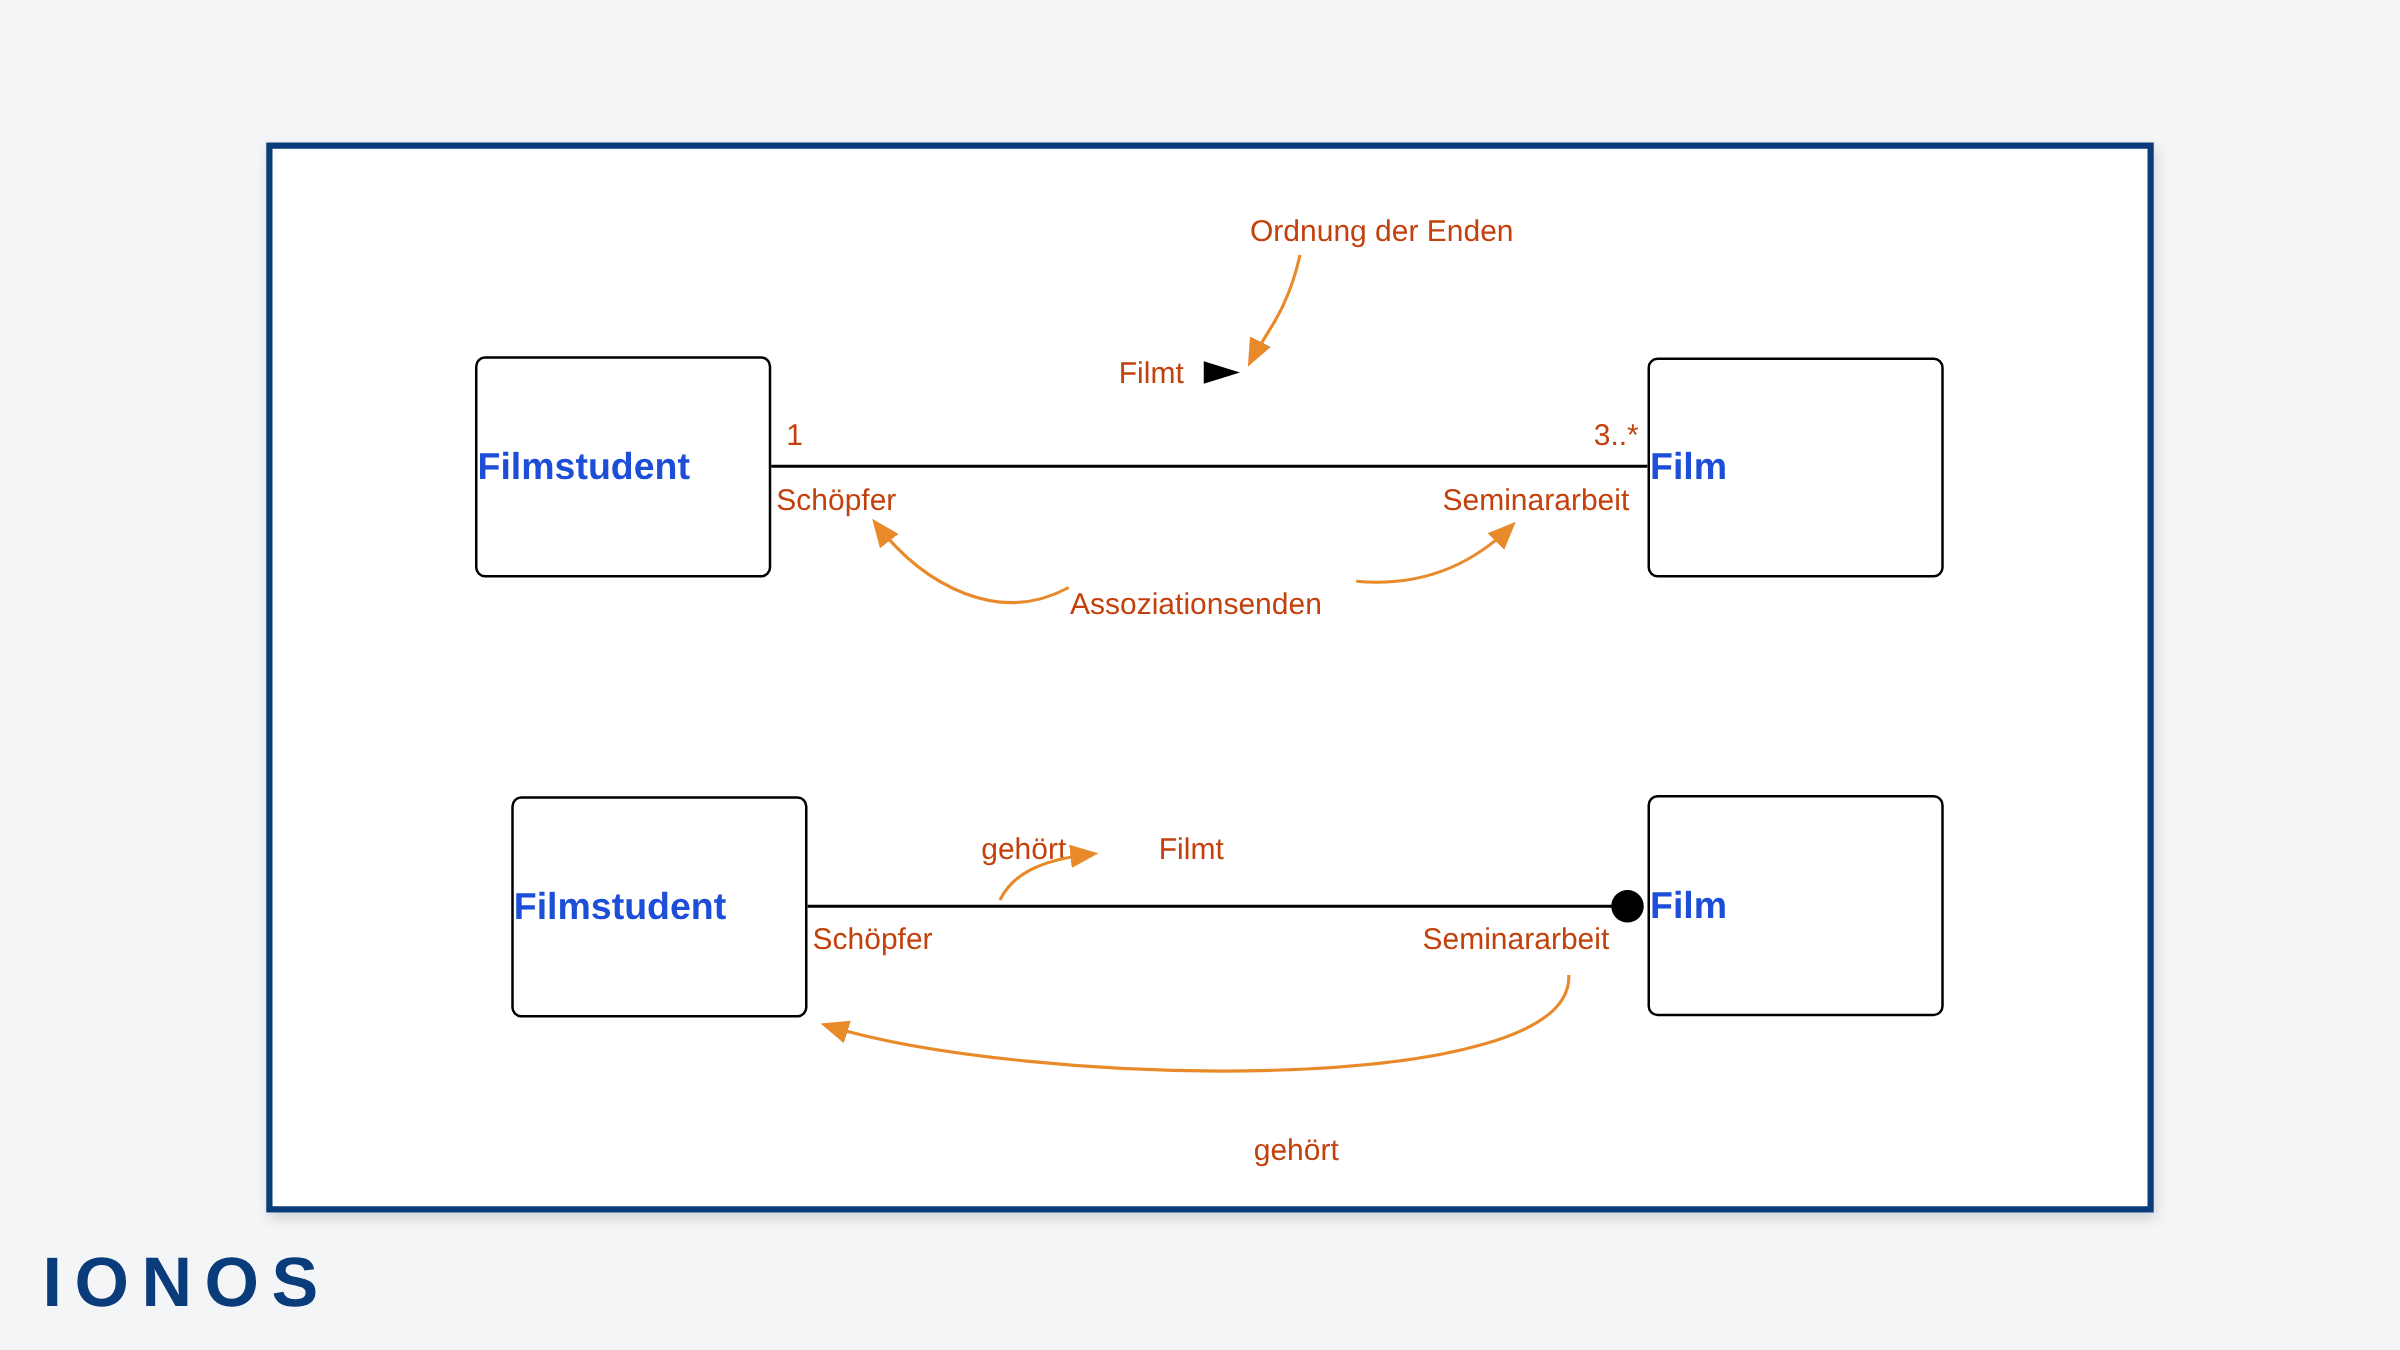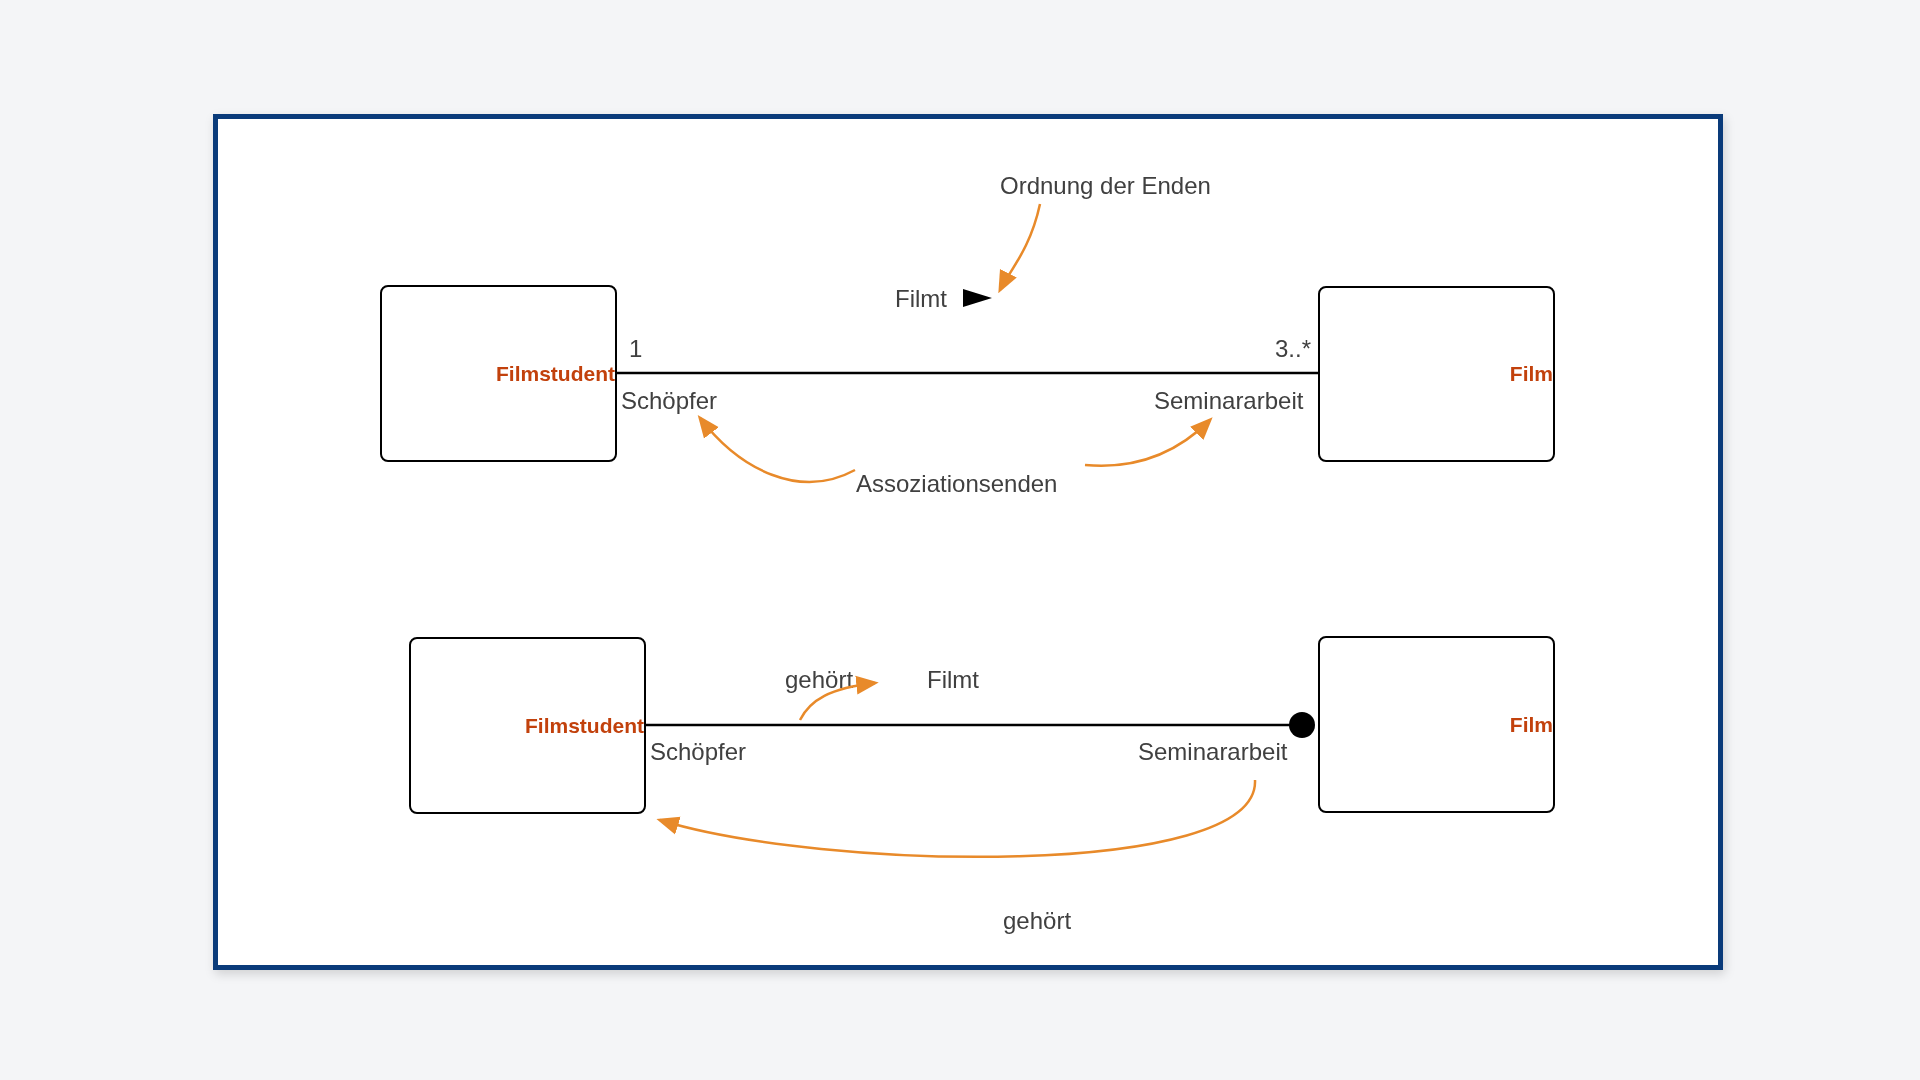--- a/index.html
+++ b/index.html
@@ -28,30 +28,30 @@
     box-sizing: border-box;
   }
   
   .uml-box {
     position: absolute;
     background: #ffffff;
     border: 2.5px solid #000;
     border-radius: 8px;
     display: flex;
     align-items: center;
-    justify-content: flex-end;
+    justify-content: flex-start;
     font-weight: 700;
-    font-size: 21px;
-    color: #c2410c;
+    font-size: 30px;
+    color: #1d4ed8;
     box-sizing: border-box;
   }
   .label {
     position: absolute;
     font-size: 24px;
-    color: #404040;
+    color: #c2410c;
     white-space: nowrap;
   }
   .logo {
     position: absolute;
     left: 34px;
     top: 993px;
     font-family: Arial, Helvetica, sans-serif;
     font-weight: 700;
     font-size: 56px;
     letter-spacing: 10px;
@@ -100,20 +100,21 @@
   </div>
 
   <div class="label" style="left:785px; top:666px;">gehört</div>
   <div class="label" style="left:927px; top:666px;">Filmt</div>
 
   <div class="label" style="left:650px; top:738px;">Schöpfer</div>
   <div class="label" style="left:1138px; top:738px;">Seminararbeit</div>
 
   <div class="label" style="left:1003px; top:907px;">gehört</div>
 
+  <div class="logo">IONOS</div>
 
   <svg class="overlay" viewBox="0 0 1920 1080">
     <defs>
       <marker id="orangeArrow" viewBox="0 0 12 12" refX="10" refY="6" markerWidth="9" markerHeight="9" orient="auto-start-reverse">
         <path d="M 0 1 L 12 6 L 0 11 z" fill="#e88a2a"></path>
       </marker>
     </defs>
 
     <line x1="617" y1="373" x2="1318" y2="373" stroke="#000" stroke-width="2.5"></line>
 

